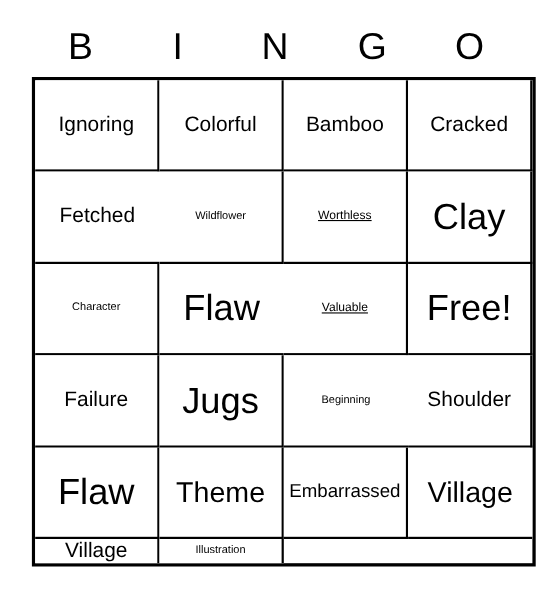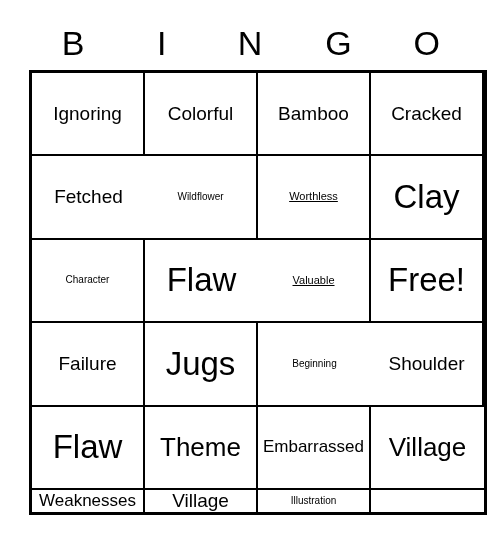--- a/index.html
+++ b/index.html
@@ -164,23 +164,20 @@
         <span class="cell-text sz-lg">Theme</span>
       </div>
 
     <div class="cell">
         <span class="cell-text sz-xxs">Embarrassed</span>
       </div>
     <div class="cell">
         <span class="cell-text sz-lg">Village</span>
       </div>
     <div class="cell">
-        <span class="cell-text sz-xxs">Weaknesses</span>
-      </div>
-    <div class="cell">
         <span class="cell-text sz-md">Village</span>
       </div>
     <div class="cell">
         <span class="cell-text sz-xs">Illustration</span>
       </div>
 
   </div>
 </div>
 
 </body></html>

